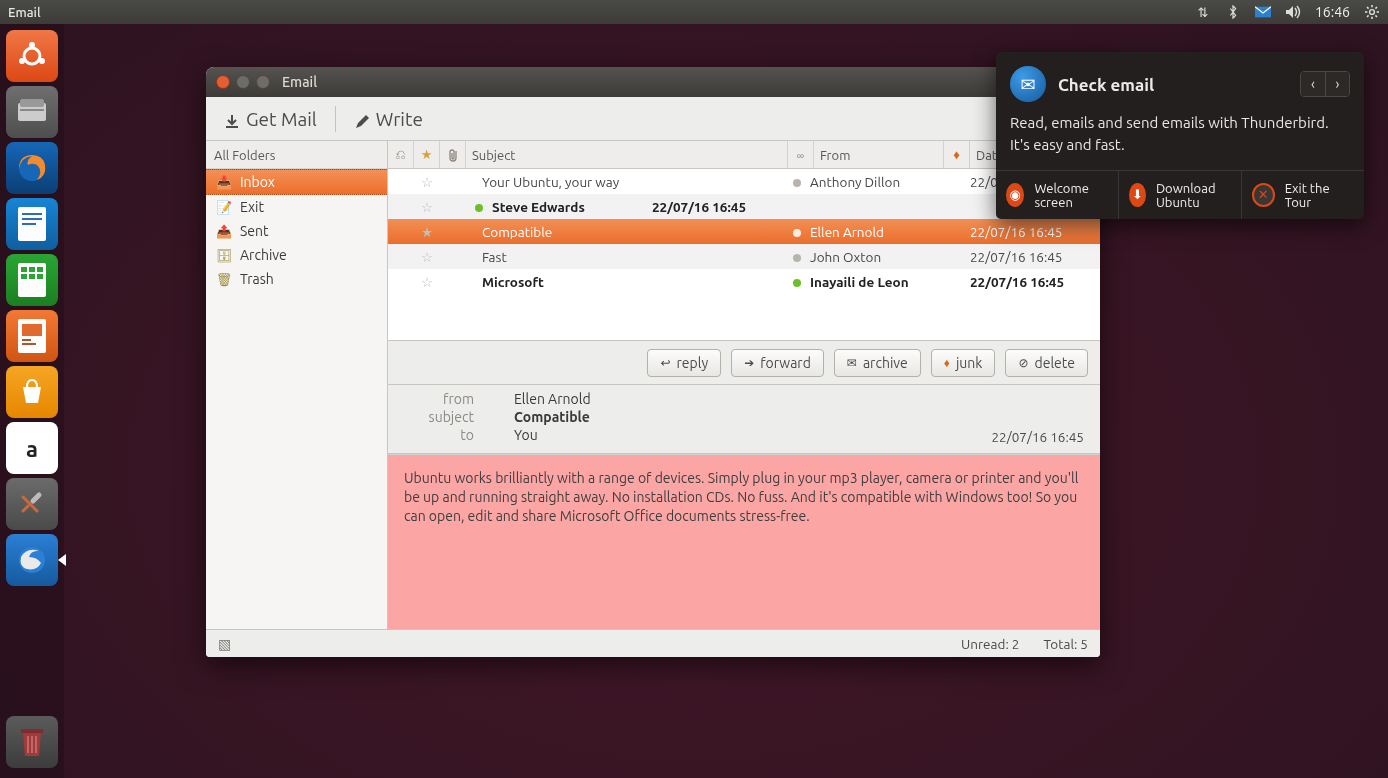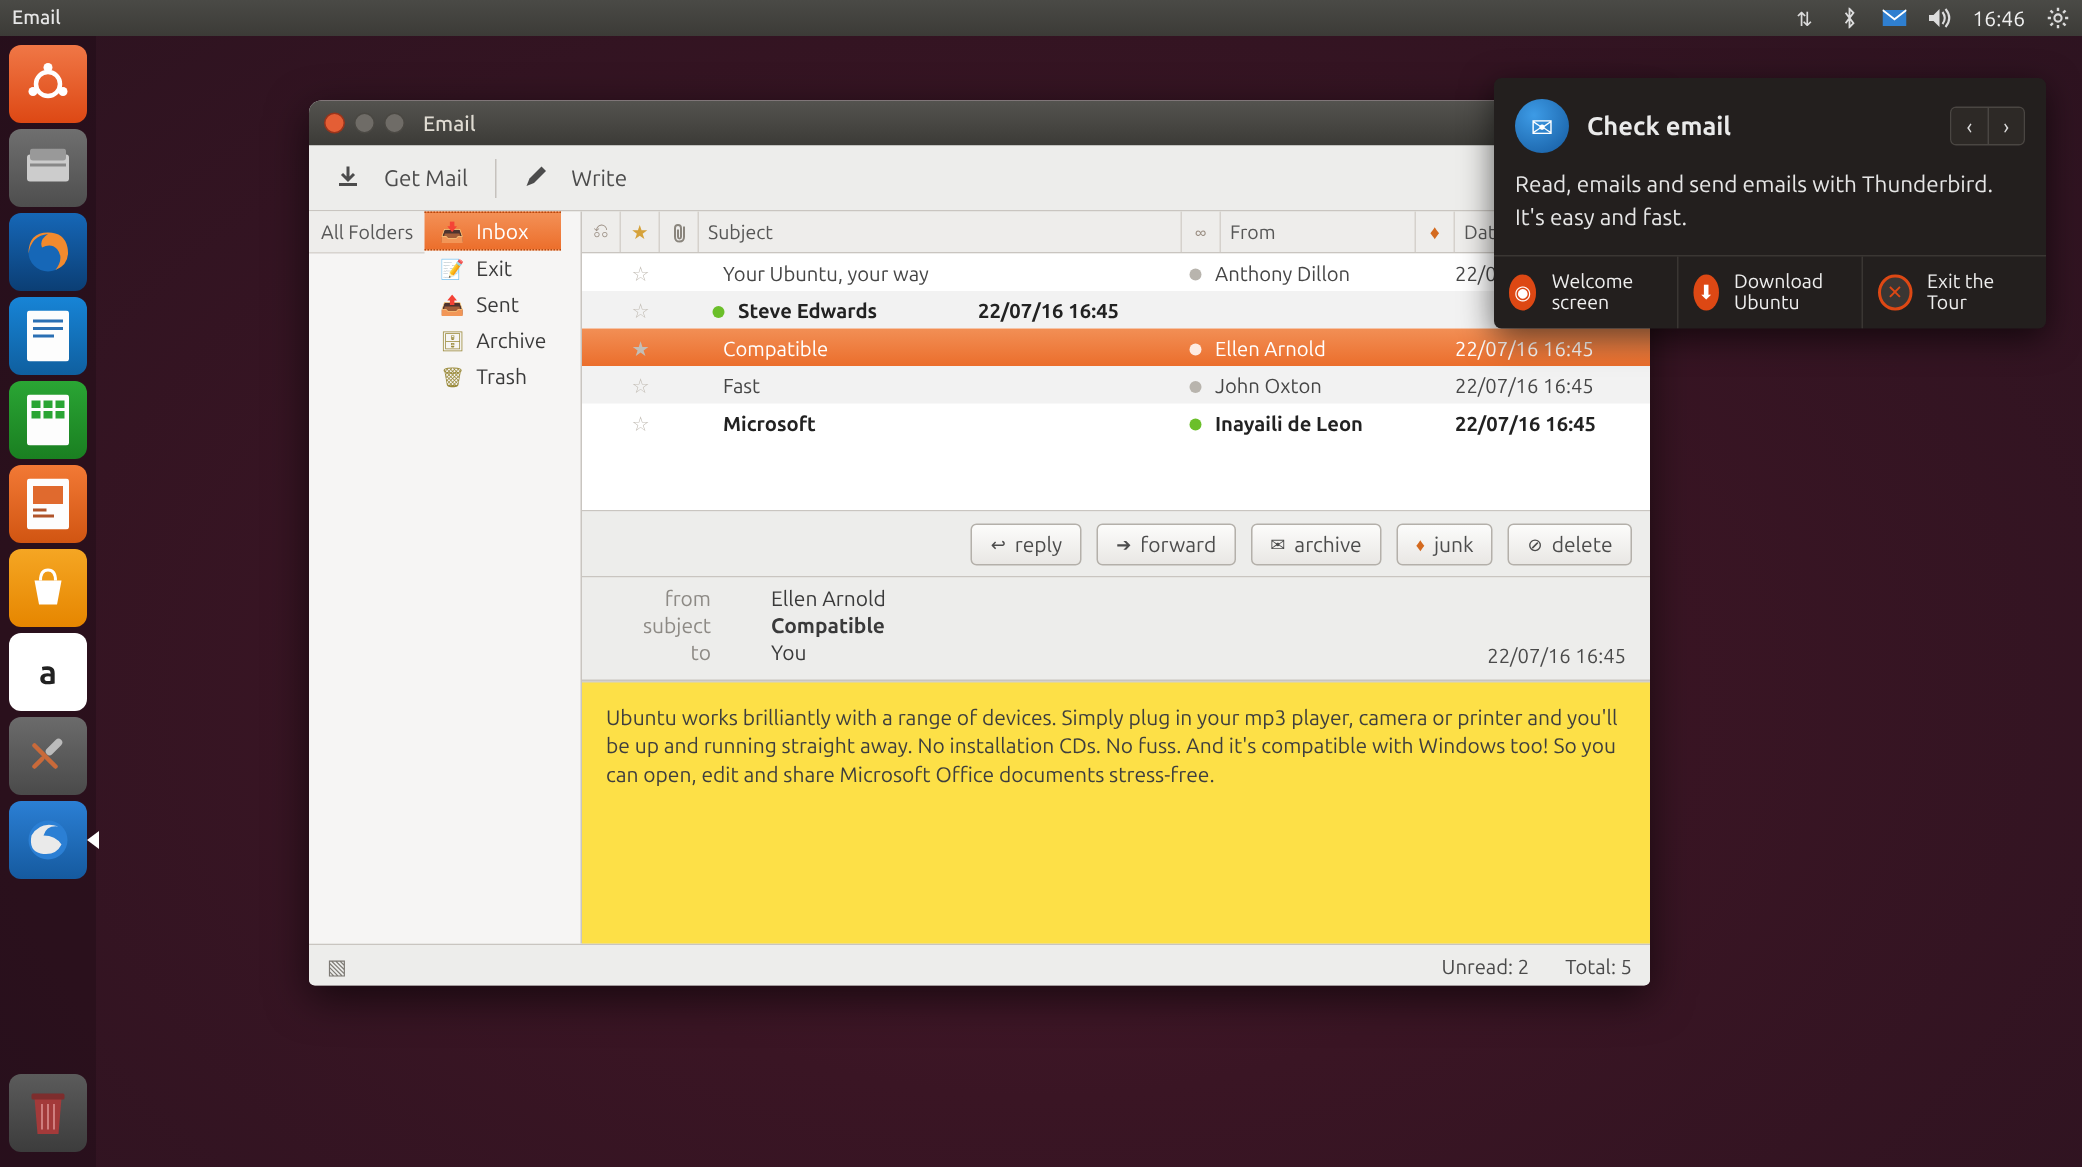--- a/index.html
+++ b/index.html
@@ -30,25 +30,25 @@
 
 
 .window{position:absolute;left:206px;top:67px;width:894px;background:#f2f1f0;border-radius:8px 8px 4px 4px;box-shadow:0 8px 28px rgba(0,0,0,.6);overflow:hidden;z-index:2}
 .titlebar{height:30px;background:linear-gradient(#54534f,#3c3b37);display:flex;align-items:center;padding:0 10px;color:#dfdbd2;font-size:14px}
 .win-btn{width:14px;height:14px;border-radius:50%;margin-right:6px;display:inline-block}
 .win-btn.close{background:#e45e35;border:1px solid #99341b}
 .win-btn.min,.win-btn.max{background:#6f6c67;border:1px solid #4a4843}
 .titlebar .title{margin-left:6px;font-weight:500}
 
 .toolbar{height:44px;display:flex;align-items:center;padding:0 12px;border-bottom:1px solid #c9c5c0;background:#ededeb}
-.tb-item{display:flex;align-items:flex-start;gap:16px;color:#4c4c4c;font-size:15px;padding:6px 6px;cursor:pointer}
+.tb-item{display:flex;align-items:flex-end;gap:6px;color:#4c4c4c;font-size:19px;padding:6px 6px;cursor:pointer}
 .tb-sep{width:1px;height:26px;background:#c6c2bd;margin:0 12px}
 
 .panes{display:flex;height:488px}
-.folders{width:182px;border-right:1px solid #c9c5c0;display:flex;flex-direction:row;background:#f6f5f4}
+.folders{width:182px;border-right:1px solid #c9c5c0;display:flex;flex-direction:column;background:#f6f5f4}
 .folders .hdr{height:28px;display:flex;align-items:center;padding:0 8px;font-size:13px;color:#585858;border-bottom:1px solid #d8d4cf;background:#eeedeb}
 .folder-item{display:flex;align-items:center;gap:8px;padding:4px 10px;font-size:14px;color:#3a3a3a;cursor:pointer}
 .folder-item .fi{width:16px;text-align:center;color:#9a8a3a;font-size:13px}
 .folder-item.selected{background:linear-gradient(#f39056,#ec6f2c);color:#fff;border:1px dotted #b34a13;border-left:none;border-right:none}
 .folder-item.selected .fi{color:#fff}
 
 .mail-area{flex:1;display:flex;flex-direction:column}
 .list-header{display:flex;height:28px;border-bottom:1px solid #c9c5c0;font-size:13px;color:#575757;background:#eeedeb}
 .list-header>div{border-right:1px solid #d5d1cc;display:flex;align-items:center;padding:0 6px}
 .col-tiny{width:26px;justify-content:center;color:#9c9085}
@@ -75,21 +75,21 @@
 .actions{height:44px;background:#ededeb;border-bottom:1px solid #c9c5c0;display:flex;align-items:center;justify-content:flex-end;padding:0 12px;gap:10px}
 .btn{background:linear-gradient(#fcfcfb,#e9e7e4);border:1px solid #b4b0aa;border-radius:4px;padding:5px 12px;display:flex;align-items:center;gap:6px;font-size:14px;color:#4c4c4c;cursor:pointer}
 .btn .ic{font-size:12px}
 
 .preview{flex:1;display:flex;flex-direction:column}
 .meta{padding:4px 16px 8px;border-bottom:1px solid #c9c5c0;position:relative;background:#ededeb}
 .meta-row{display:flex;font-size:14px;color:#3a3a3a;margin:2px 0}
 .meta-row .lbl{width:70px;text-align:right;color:#8d8a85;margin-right:40px}
 .meta-row .val.bold{font-weight:700}
 .meta .date{position:absolute;right:16px;bottom:8px;color:#4a4a4a;font-size:13.5px}
-.body{flex:1;background:#fde047;padding:14px 16px;font-size:14px;color:#3e3e3e;line-height:1.35;border-top:1px solid #d4d0cb;overflow:auto}
+.body{flex:1;background:#fca5a5;padding:14px 16px;font-size:14px;color:#3e3e3e;line-height:1.35;border-top:1px solid #d4d0cb;overflow:auto}
 
 .statusbar{height:28px;background:#ededeb;border-top:1px solid #c9c5c0;display:flex;align-items:center;padding:0 12px;font-size:13.5px;color:#4a4a4a}
 .statusbar .sb-icon{color:#7d7a74;font-size:14px}
 .statusbar .right{margin-left:auto;display:flex;gap:24px}
 
 
 .tour{position:absolute;right:24px;top:52px;width:368px;background:#231f1e;color:#eaeaea;border-radius:5px;box-shadow:0 6px 22px rgba(0,0,0,.6);z-index:6;overflow:hidden}
 .tour-head{display:flex;align-items:center;padding:14px 14px 4px;gap:12px}
 .tour-head .tb-icon{width:36px;height:36px;border-radius:50%;background:radial-gradient(circle at 35% 30%,#3d9be6,#155a9f);display:flex;align-items:center;justify-content:center;color:#fff;font-size:18px}
 .tour-head .title{font-size:17px;font-weight:600}

